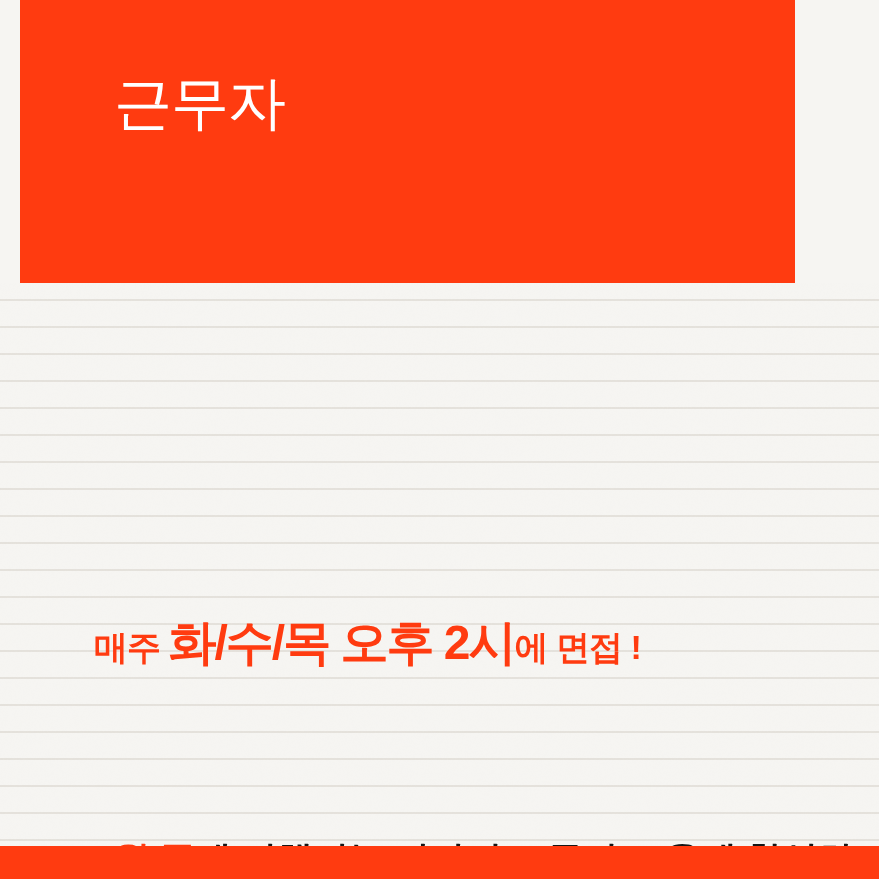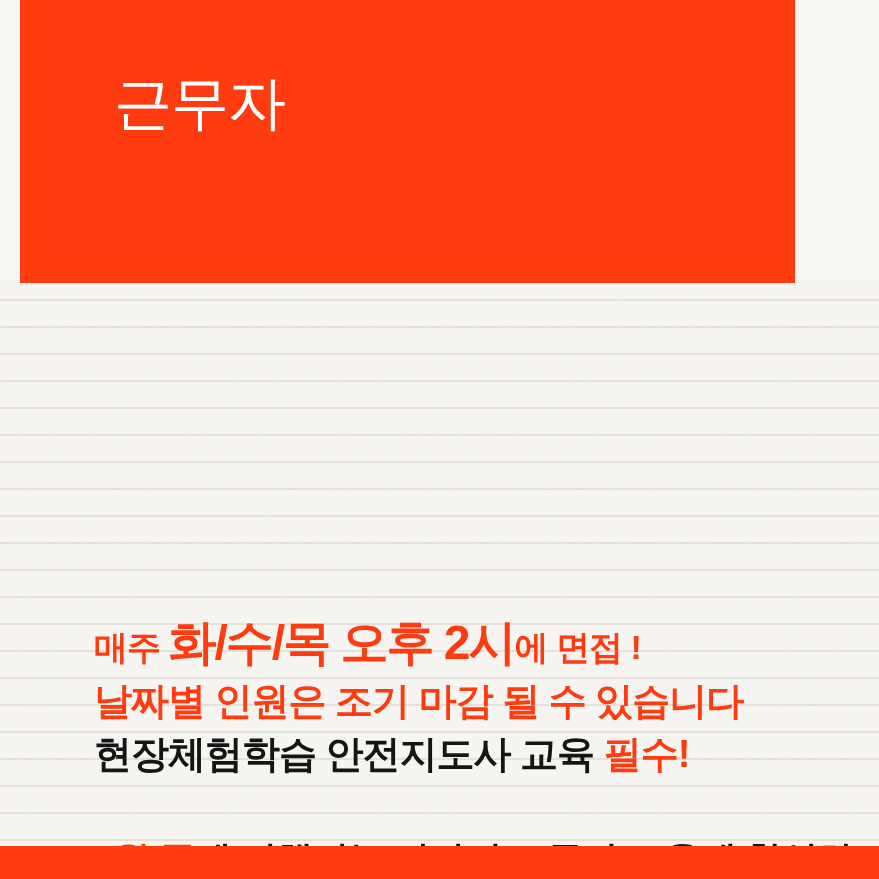--- a/index.html
+++ b/index.html
@@ -119,25 +119,21 @@
                   0 0 0 0 0.85
                   0 0 0 0.12 0"></feColorMatrix>
       </filter>
       <rect width="879" height="563" filter="url(#paperNoise)"></rect>
     </svg>
 
     <div class="paper-line line-interview">
       <span>매주 </span><span class="big">화/수/목 오후 2시</span><span>에 면접 !</span>
     </div>
 
-    <div class="paper-line line-capacity">날짜별 인원은 조기 마감 될 수 있습니다</div>
 
-    <div class="paper-line line-training">
-      <span class="ink-text">현장체험학습 안전지도사 교육 </span><span class="orange-text">필수!</span>
-    </div>
 
     <div class="paper-line line-september">
       <span class="orange-text">9월 중</span><span class="ink-text">에 진행되는 당사의 근무자 교육에 참석하여</span>
     </div>
 
   </div>
 
   <div class="footer-bar"></div>
 
 </div>

